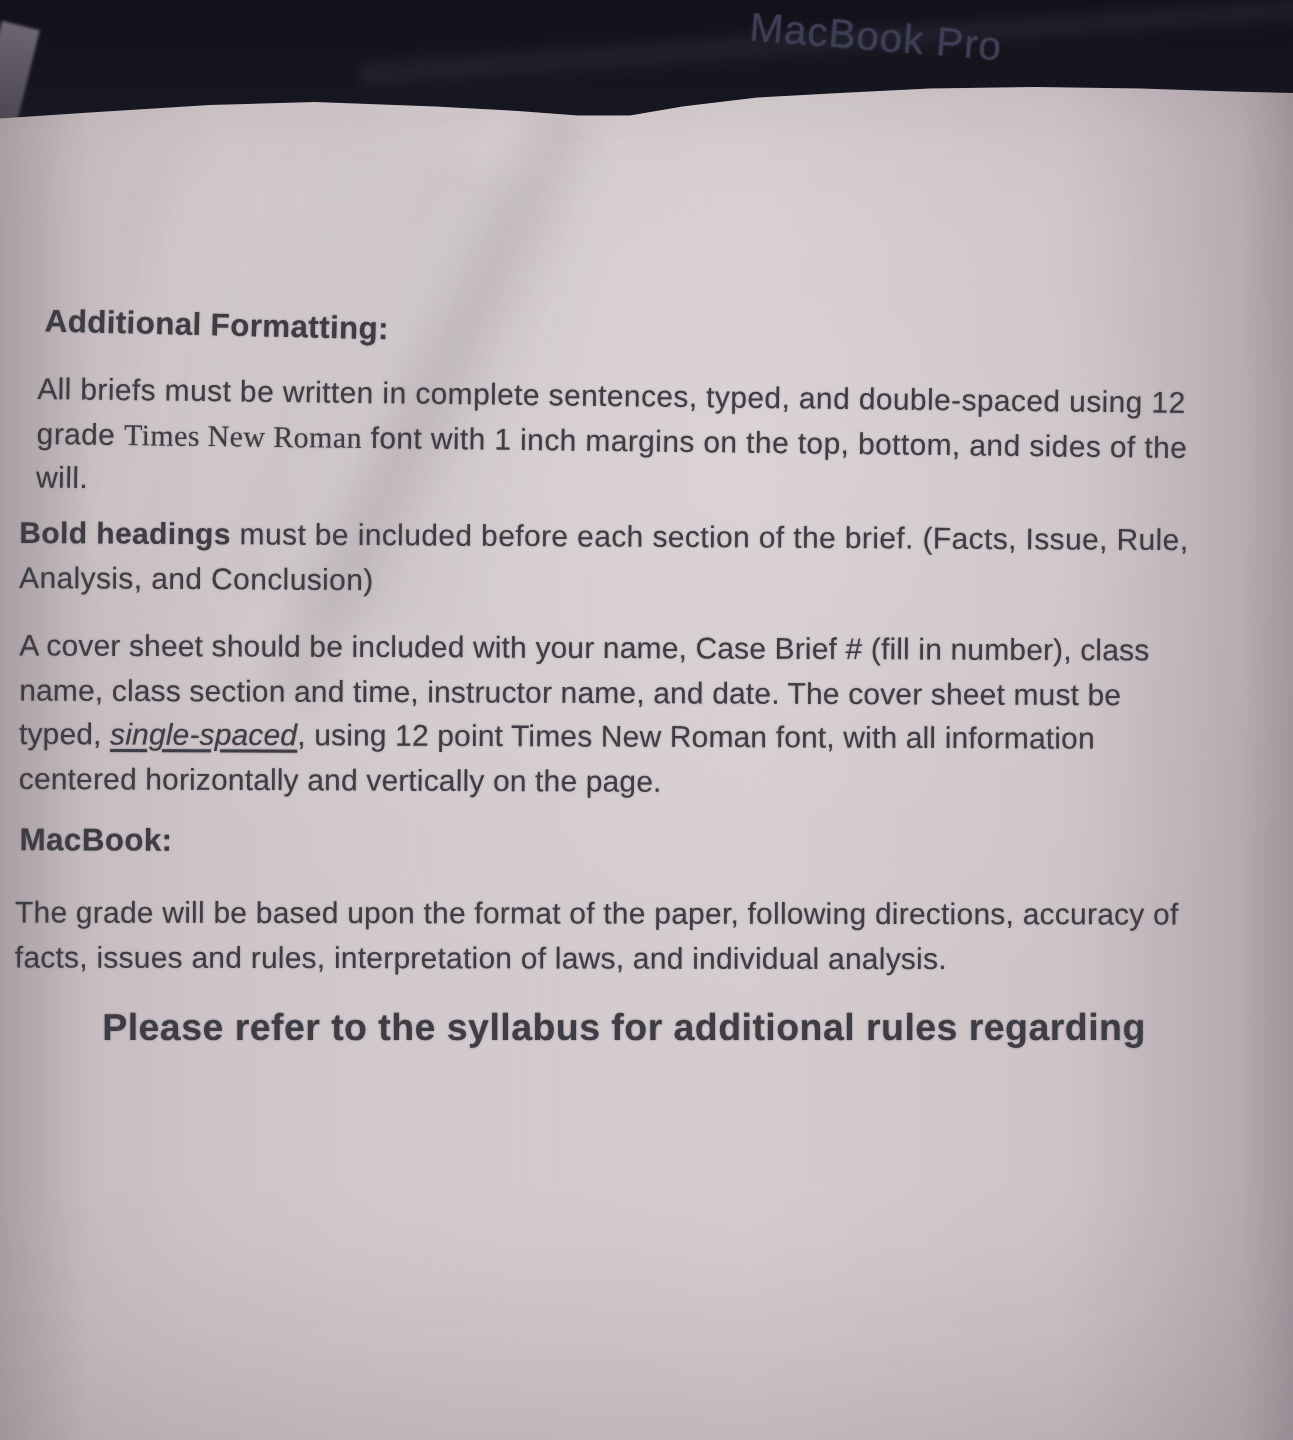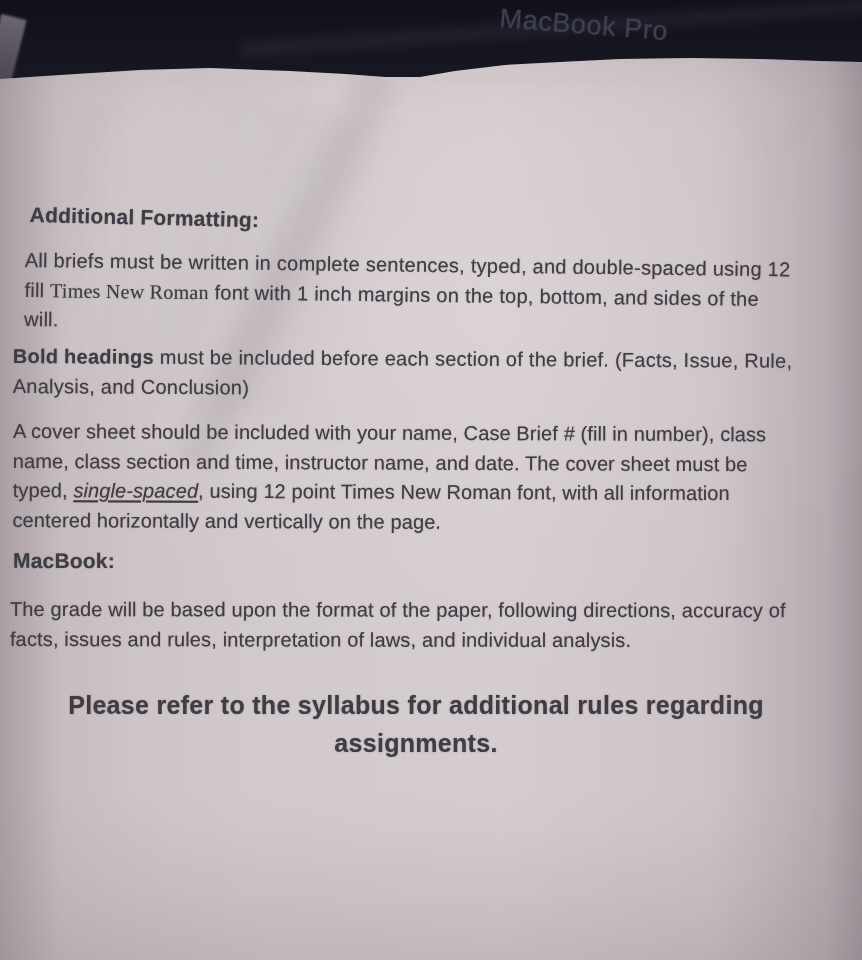--- a/index.html
+++ b/index.html
@@ -113,21 +113,20 @@
   .footer {
     position: absolute;
     left: 0; top: 666px;
     width: 832px;
     text-align: center;
     font-size: 25px;
     font-weight: bold;
     letter-spacing: 0.3px;
     line-height: 38px;
     text-shadow: 0 0 1.4px rgba(55,53,60,0.55);
-    margin-top: 20px;
   }
 </style>
 </head>
 <body>
 
 <div class="scene">
 
   <div class="bezel">
     <div class="bezel-streak"></div>
     <div class="brand">MacBook Pro</div>
@@ -138,21 +137,21 @@
   <div class="paper">
     <div class="crease-a"></div>
     <div class="crease-b"></div>
 
     <div class="doc">
 
       <div class="h1">Additional Formatting:</div>
 
       <div class="para p1">
         <div class="line"><span>All briefs must be written in complete sentences, typed, and double-spaced using 12</span></div>
-        <div class="line"><span>fill </span><span class="serif">Times New Roman</span><span> font with 1 inch margins on the top, bottom, and sides of the</span></div>
+        <div class="line"><span>grade </span><span class="serif">Times New Roman</span><span> font with 1 inch margins on the top, bottom, and sides of the</span></div>
         <div class="line"><span>will.</span></div>
       </div>
 
       <div class="para p2">
         <div class="line"><span class="bold">Bold headings</span><span> must be included before each section of the brief. (Facts, Issue, Rule,</span></div>
         <div class="line"><span>Analysis, and Conclusion)</span></div>
       </div>
 
       <div class="para p3">
         <div class="line"><span>A cover sheet should be included with your name, Case Brief # (fill in number), class</span></div>
@@ -163,18 +162,17 @@
 
       <div class="h2">MacBook:</div>
 
       <div class="para p4">
         <div class="line"><span>The grade will be based upon the format of the paper, following directions, accuracy of</span></div>
         <div class="line"><span>facts, issues and rules, interpretation of laws, and individual analysis.</span></div>
       </div>
 
       <div class="footer">
         <div class="line"><span>Please refer to the syllabus for additional rules regarding</span></div>
-        <div class="line"><span>assignments.</span></div>
       </div>
 
     </div>
   </div>
 </div>
 
 </body></html>

